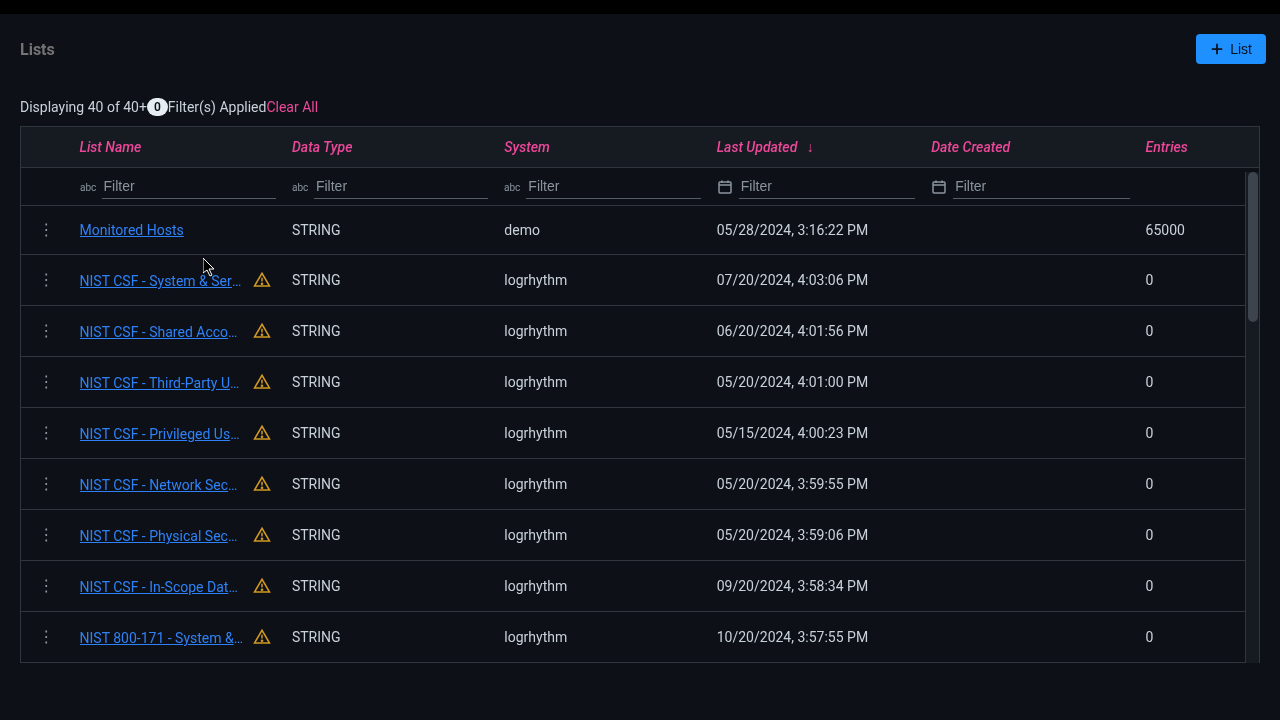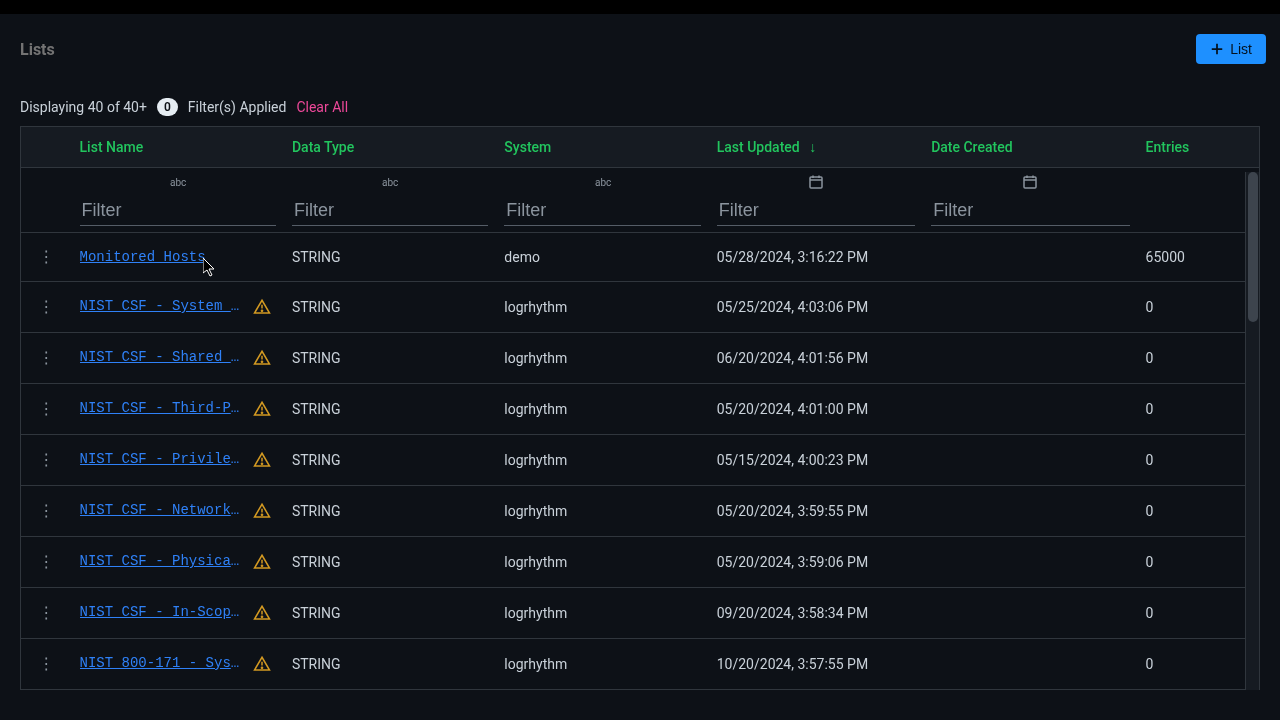--- a/index.html
+++ b/index.html
@@ -36,21 +36,21 @@
   display: flex;
   align-items: center;
   gap: 6px;
   cursor: pointer;
   justify-content: center;
 }
 .btn-new svg { width: 14px; height: 14px; }
 .status-row {
   display: flex;
   align-items: center;
-  gap: 10px;
+  gap: 0;
   padding: 18px 20px 10px 20px;
   color: #c9d1d9;
 }
 .pill {
   background: #e6edf3;
   color: #0d1117;
   border-radius: 10px;
   padding: 0 7px;
   font-size: 12px;
   font-weight: 600;
@@ -63,67 +63,67 @@
 }
 .table-wrap {
   margin: 0 20px;
   border: 1px solid #30363d;
   border-bottom: none;
   position: relative;
 }
 table { width: 100%; border-collapse: collapse; }
 thead tr.head-row th {
   background: #161b22;
-  color: #22c55e;
+  color: #ec4899;
   font-weight: 500;
   text-align: left;
   padding: 12px 8px;
   border-bottom: 1px solid #30363d;
+  font-style: italic;
 }
 thead tr.filter-row td {
   background: #0d1117;
   padding: 6px 8px;
   border-bottom: 1px solid #30363d;
 }
 .col-actions { width: 50px; }
 .col-name { width: 210px; }
 .col-type { width: 210px; }
 .col-author { width: 210px; }
 .col-updated { width: 212px; }
 .col-created { width: 212px; }
 .col-entries { width: 120px; }
 .sort-icon { margin-left: 6px; }
 .filter-cell {
   display: flex;
   align-items: center;
   gap: 6px;
-  flex-direction: column;
 }
 .filter-input {
   background: transparent;
   border: none;
   border-bottom: 1px solid #555d67;
   color: #c9d1d9;
   padding: 4px 2px;
   width: 100%;
-  font-size: 18px;
+  font-size: 14px;
   outline: none;
 }
 .filter-input::placeholder { color: #8b949e; }
 .filter-icon { color: #8b949e; flex-shrink:0; }
 tbody tr { border-bottom: 1px solid #30363d; }
 tbody td { padding: 16px 8px; vertical-align: middle; }
 .row-menu {
   color: #8b949e;
   cursor: pointer;
   text-align: center;
   font-size: 16px;
   line-height: 1;
 }
-.name-cell { display: flex; align-items: flex-start; gap: 8px; font-family: Liberation Mono, monospace; }
+.name-cell { display: flex; align-items: flex-end; gap: 8px; }
 .list-link {
   color: #2f81f7;
   text-decoration: underline;
   cursor: pointer;
   white-space: nowrap;
   overflow: hidden;
   text-overflow: ellipsis;
   max-width: 165px;
   display: inline-block;
 }
@@ -271,21 +271,21 @@
               <a class="list-link">NIST CSF - System &amp; Servi...</a>
               <svg class="warn-icon" width="18" height="18" viewBox="0 0 24 24" fill="none" stroke="currentColor" stroke-width="2">
                 <path d="M12 3 L22 20 L2 20 Z"></path>
                 <line x1="12" y1="9" x2="12" y2="14"></line>
                 <circle cx="12" cy="17" r="0.8" fill="currentColor"></circle>
               </svg>
             </div>
           </td>
           <td>STRING</td>
           <td>logrhythm</td>
-          <td>05/25/2024, 4:03:06 PM</td>
+          <td>07/20/2024, 4:03:06 PM</td>
           <td></td>
           <td>0</td>
         </tr>
         <tr>
           <td class="row-menu">⋮</td>
           <td>
             <div class="name-cell">
               <a class="list-link">NIST CSF - Shared Accounts</a>
               <svg class="warn-icon" width="18" height="18" viewBox="0 0 24 24" fill="none" stroke="currentColor" stroke-width="2">
                 <path d="M12 3 L22 20 L2 20 Z"></path>

